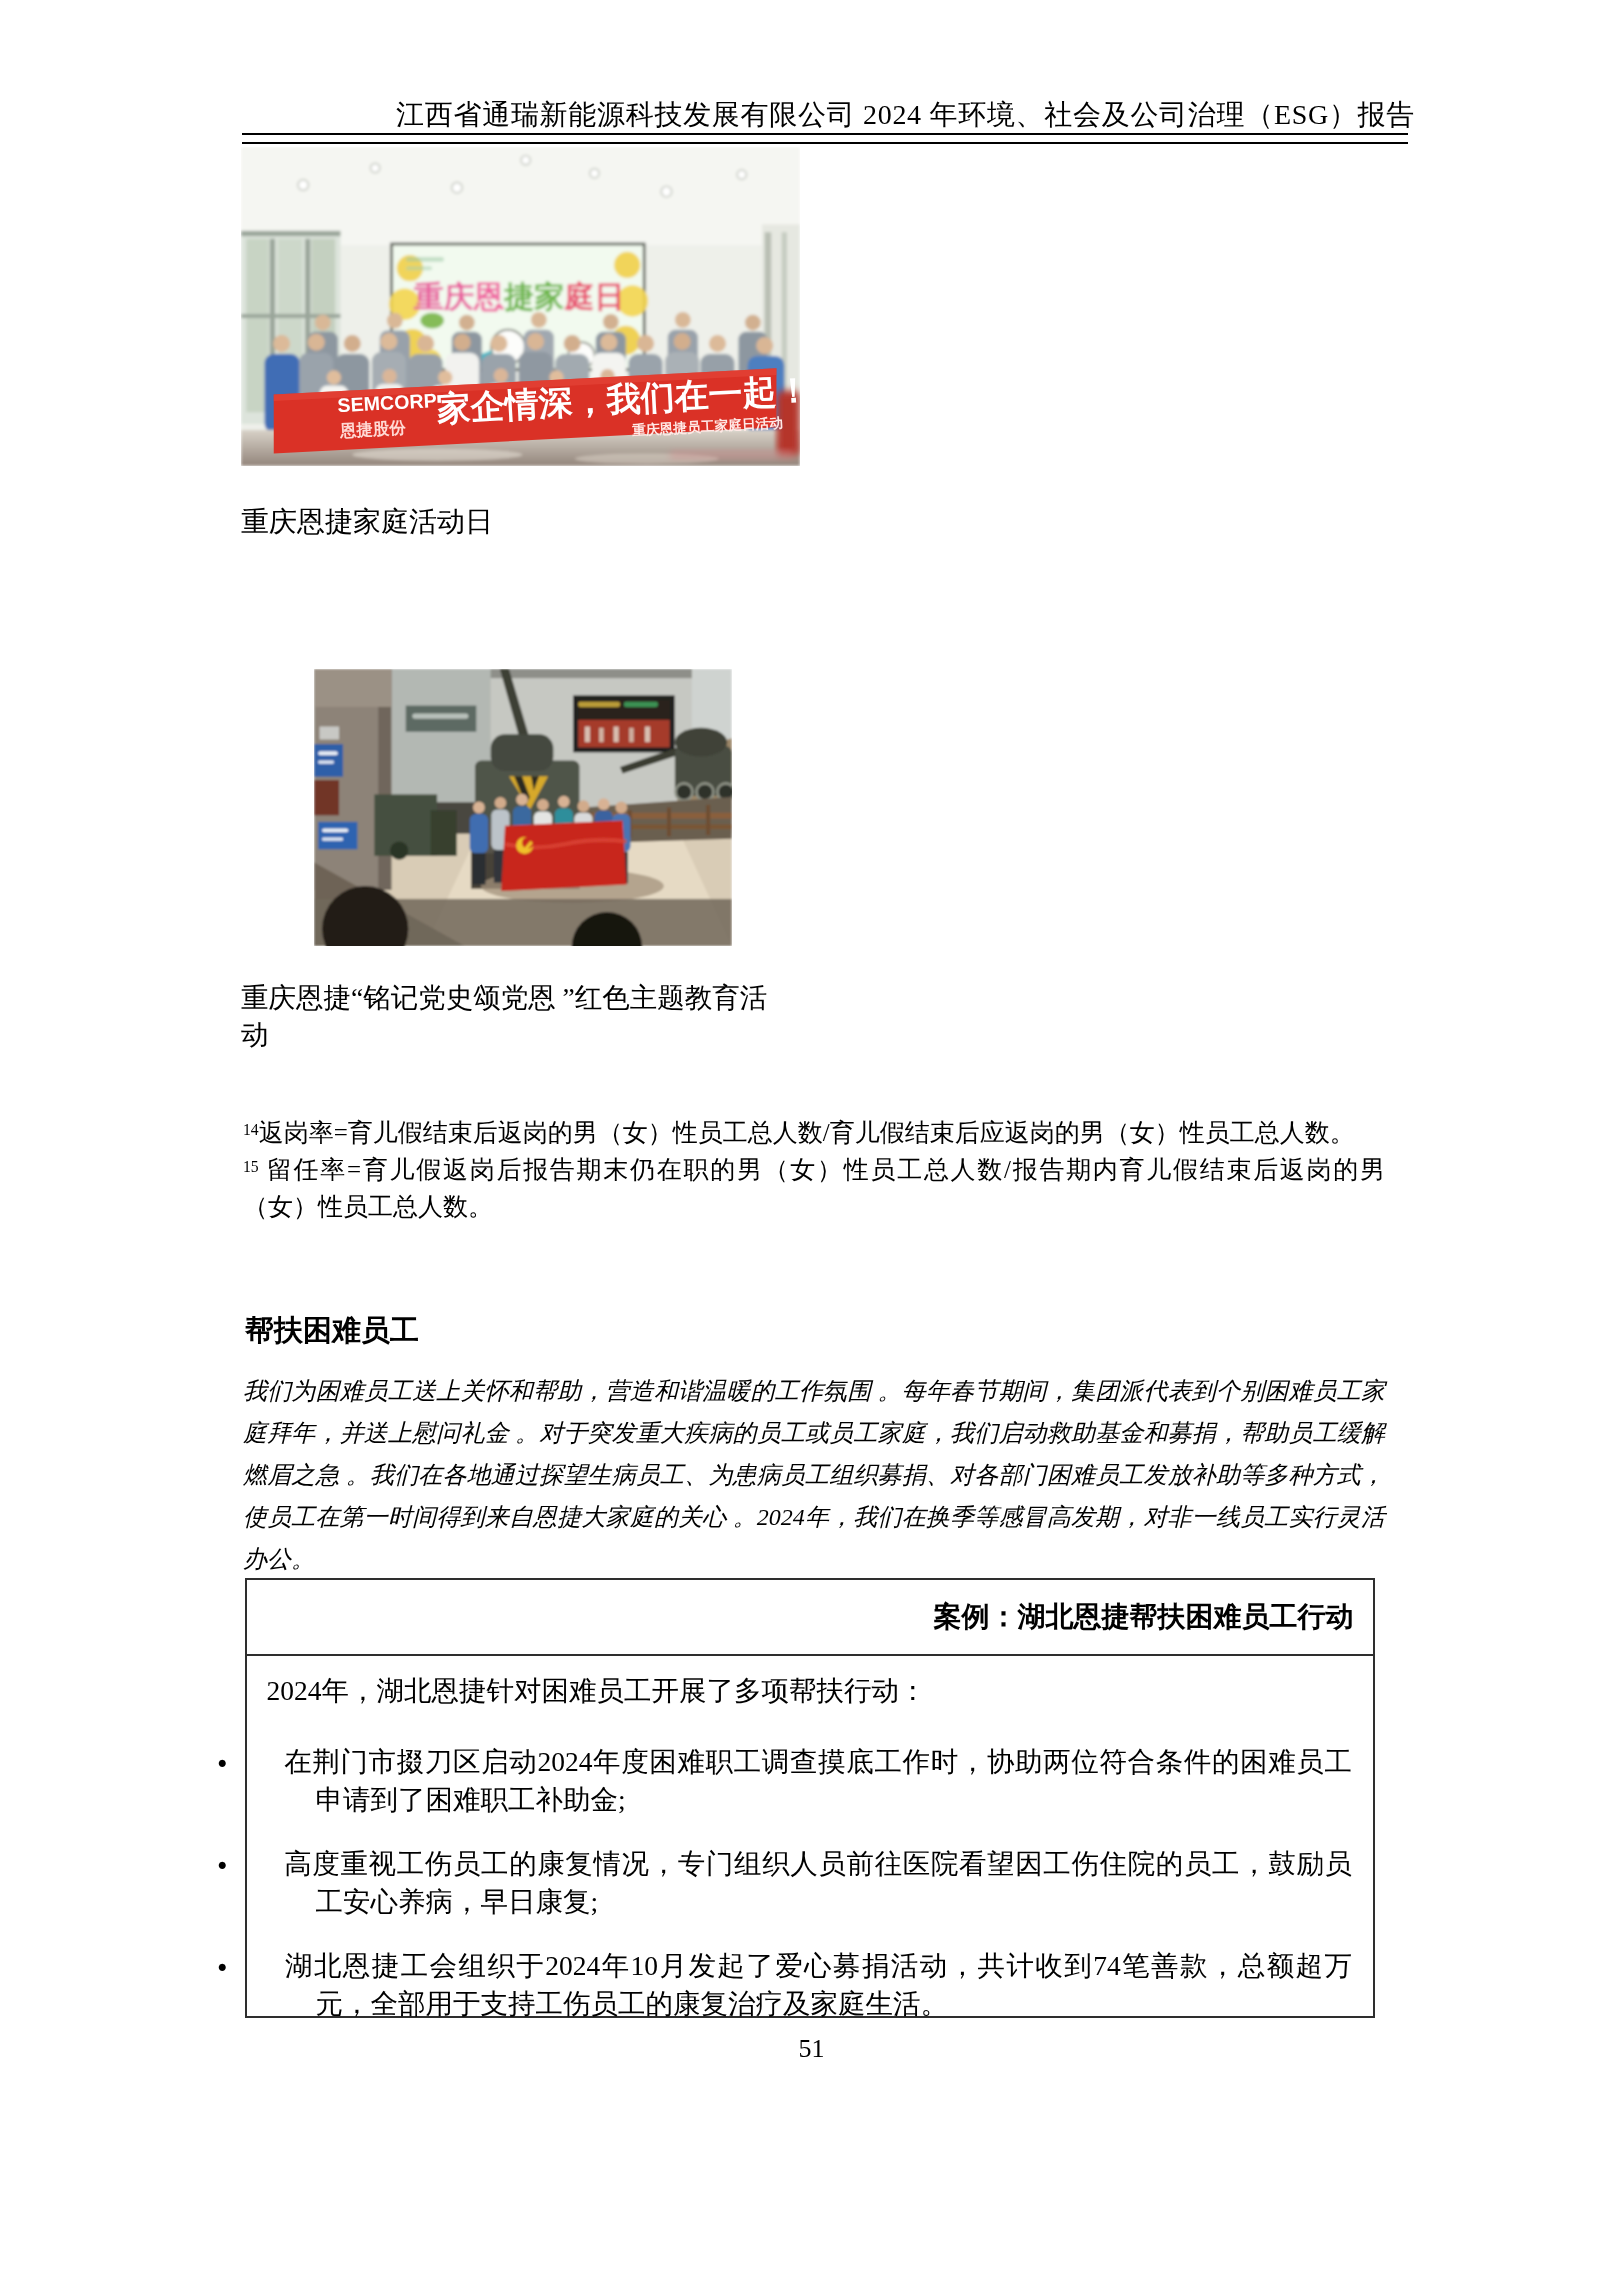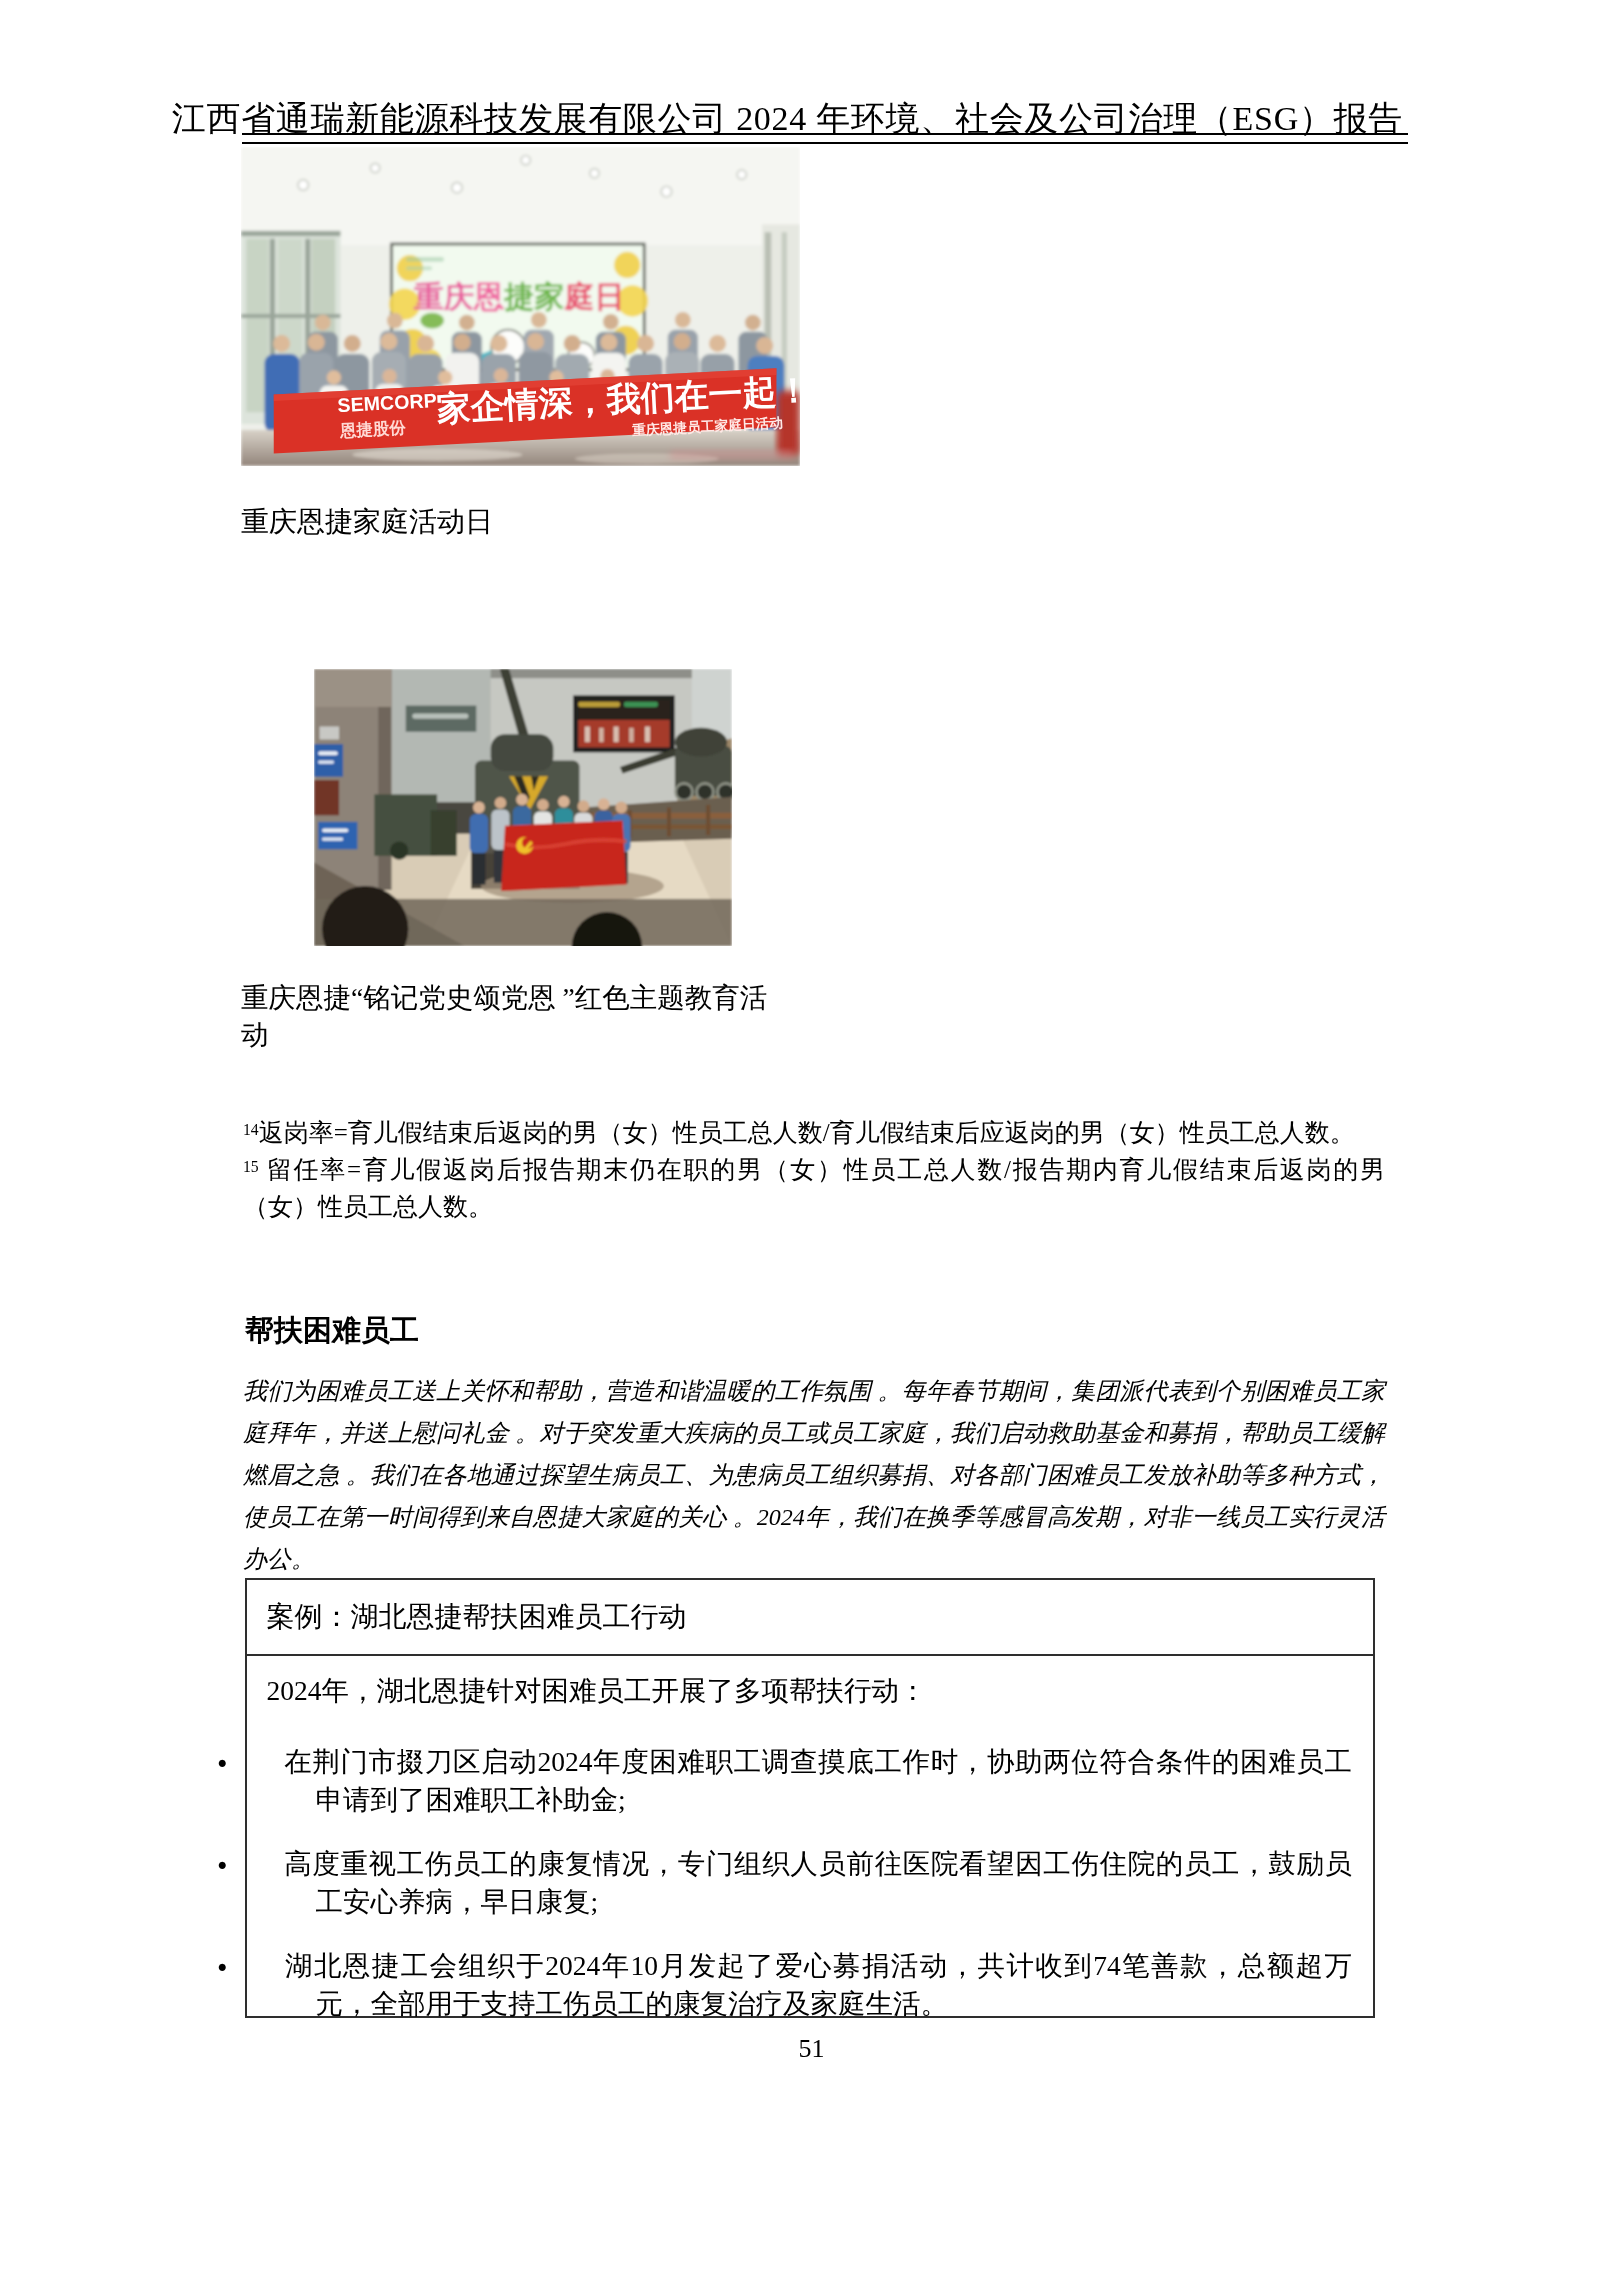--- a/index.html
+++ b/index.html
@@ -5,21 +5,21 @@
   html,body{margin:0;padding:0;}
   body{
     width:1623px;height:2295px;position:relative;background:#ffffff;
     font-family:"Liberation Serif","DejaVu Serif",serif;color:#000;
     overflow:hidden;
   }
   .abs{position:absolute;}
 
   
   .hdr-title{
-    top:96px;right:220px;font-size:34px;letter-spacing:0.7px;white-space:nowrap;text-align:center;
+    top:96px;right:208px;font-size:28px;letter-spacing:0.7px;white-space:nowrap;text-align:center;
   }
   .hdr-rule{
     top:133px;left:242px;width:1166px;height:6.5px;
     border-top:2.6px solid #000;border-bottom:2px solid #000;
   }
 
   
   .photo1{left:241px;top:147px;width:559px;height:319px;overflow:hidden;}
   .photo2{left:314px;top:669px;width:418px;height:277px;overflow:hidden;}
   .photo1 svg,.photo2 svg{display:block;}
@@ -44,21 +44,21 @@
     text-align:justify;margin:0;font-style:italic;
   }
 
   
   .case-box{
     left:245px;top:1578px;width:1130px;height:440px;box-sizing:border-box;
     border:2px solid #2e2e2e;background:#fff;
   }
   .case-head{
     box-sizing:border-box;padding:19.6px 19.6px 20px 19.6px;border-bottom:2px solid #2e2e2e;
-    font-size:28px;font-weight:normal;line-height:34px;
+    font-size:28px;font-weight:bold;line-height:34px;text-align:right;
   }
   .case-body{padding:16.4px 21px 0 19.6px;}
   .case-intro{margin:0 0 34px 0;font-size:27.5px;line-height:37px;}
   .case-list{margin:0;padding:0;list-style:none;}
   .case-list li{
     margin:0 0 27.5px 49px;text-indent:-49px;font-size:27.5px;line-height:37px;text-align:justify;
   }
   .case-list li::before{
     content:"\25CF";display:inline-block;width:17px;font-size:16.4px;vertical-align:3.3px;
   }

